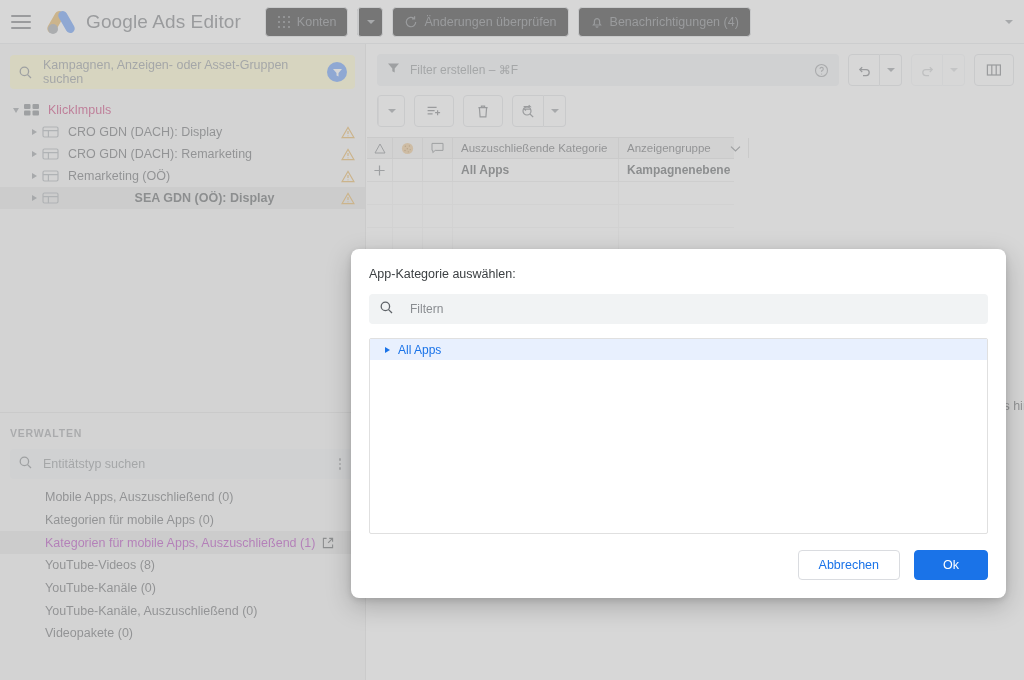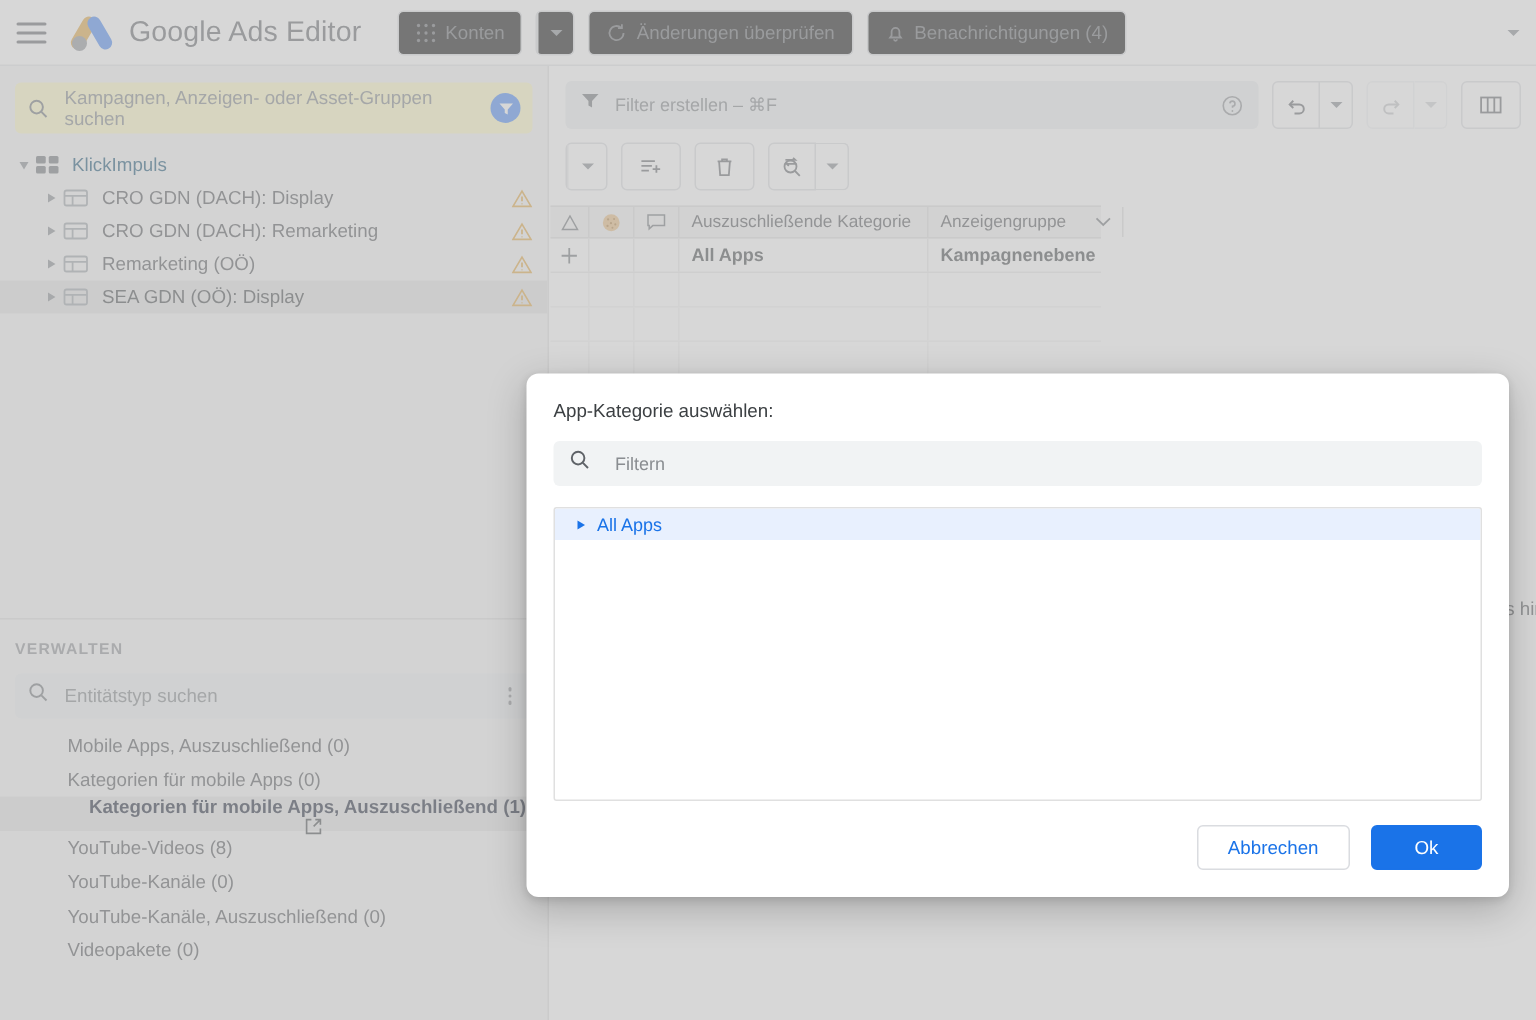--- a/index.html
+++ b/index.html
@@ -113,23 +113,23 @@
     cursor: pointer;
   }
 
   .tree { margin-top: 10px; }
   .tree-row {
     height: 22px; display:flex; align-items:center;
     font-size: 12.5px; color: #4b4e52;
     padding-right: 10px;
     cursor: pointer;
   }
-  .tree-row.root { padding-left: 8px; color:#0c4a6e; }
+  .tree-row.root { padding-left: 8px; color:#be185d; }
   .tree-row.child { padding-left: 26px; }
-  .tree-row.selected { background: #e3e3e3; font-weight: normal; color:#3c4043; }
+  .tree-row.selected { background: #e3e3e3; font-weight: bold; color:#3c4043;text-align:center; }
   .tw { width: 16px; display:flex; align-items:center; justify-content:center; }
   .tri-right { width:0;height:0;border-top:3.5px solid transparent;border-bottom:3.5px solid transparent;border-left:5px solid #80868b; }
   .tri-down  { width:0;height:0;border-left:3.5px solid transparent;border-right:3.5px solid transparent;border-top:5px solid #80868b; }
   .acct-ico { width:16px;height:12px; margin-right:8px; display:flex;}
   .camp-ico { width:18px;height:14px; margin-right:8px; display:flex; }
   .tree-label { flex: 1; white-space: nowrap; overflow: hidden; }
   .warn-ico { margin-left:auto; display:flex; }
 
   .side-divider {
     position:absolute; left:0; top: 368px; width: 365px; height:1px; background:#dcdcdc;
@@ -146,21 +146,21 @@
   .manage-search .sph { flex:1; font-size:12.5px; color:#7b8084; margin-left:10px; }
   .kebab { width:14px; display:flex; flex-direction:column; align-items:center; gap:2px; cursor:pointer;}
   .kebab i { width:2.5px;height:2.5px;border-radius:50%;background:#8a8d91; display:block;}
 
   .entity-list { position:absolute; left:0; top: 442px; width: 365px; }
   .entity-row {
     height: 22.7px; display:flex; align-items:center;
     padding-left: 45px; font-size: 12.5px; color: #4b4e52;
     cursor: pointer; white-space: nowrap;
   }
-  .entity-row.selected { background:#e3e3e3; font-weight:bold; color:#0f172a;flex-direction:column; }
+  .entity-row.selected { background:#e3e3e3; font-weight:normal; color:#a21caf; }
   .ext-ico { margin-left: 7px; display:flex; }
 
   
   .main {
     position: absolute; left: 367px; top: 44px;
     width: 657px; height: 636px;
     background: #ffffff;
   }
   .filter-bar {
     display:flex; align-items:center;

